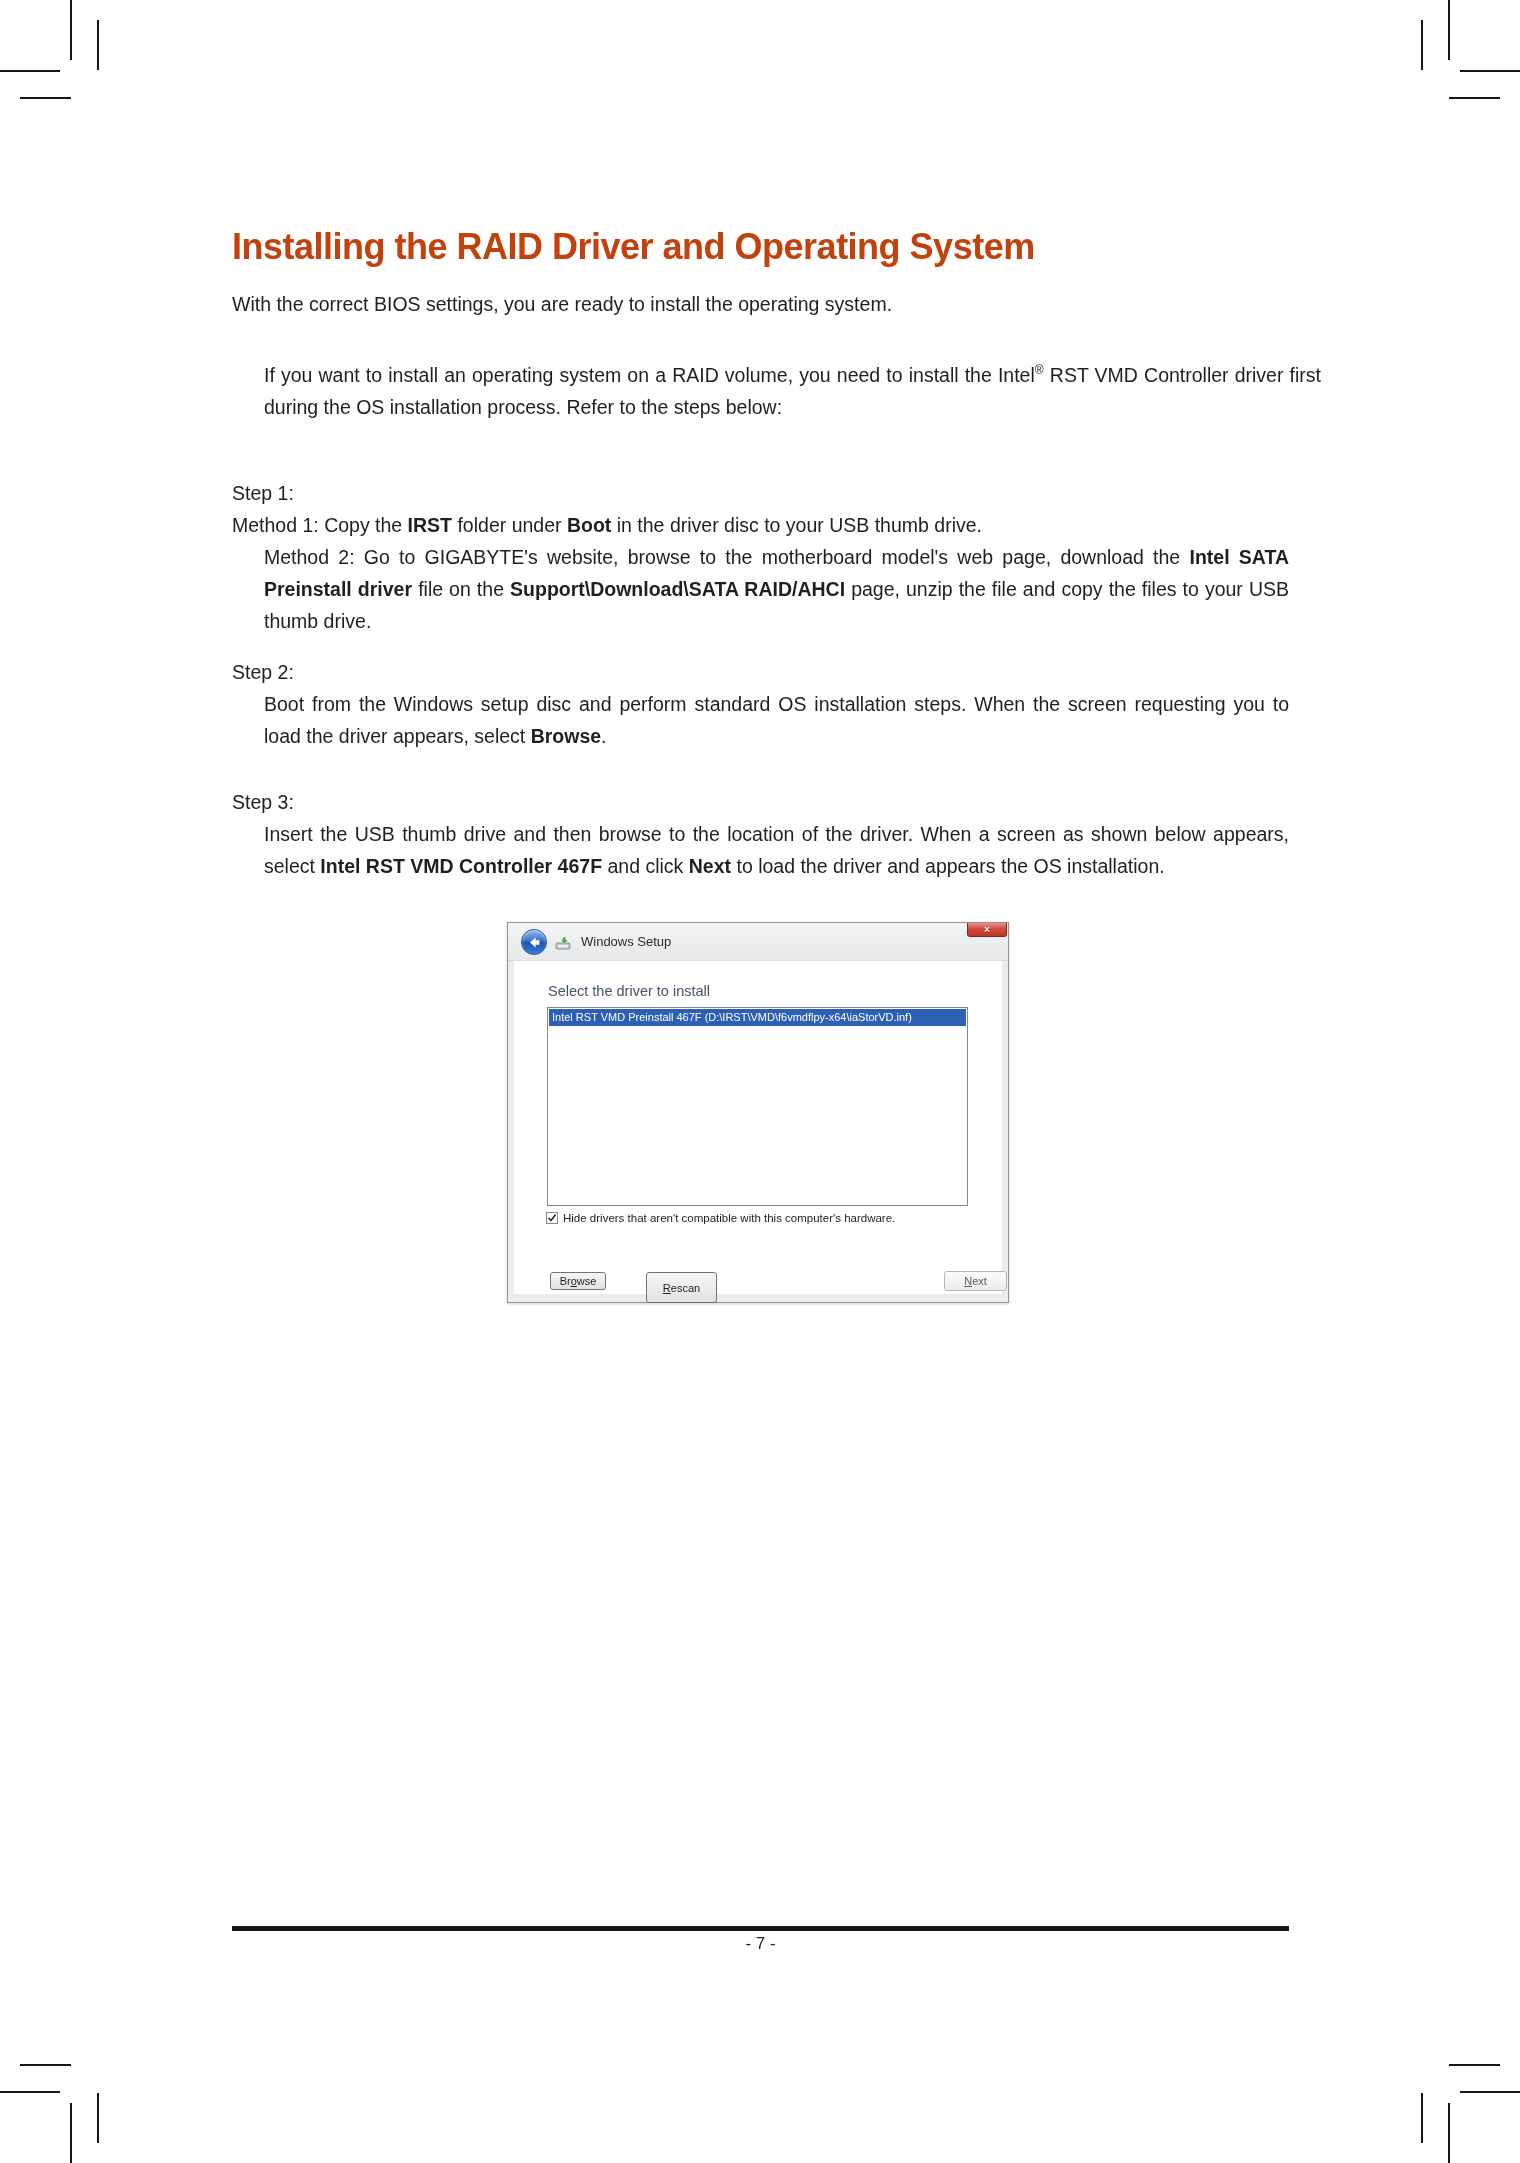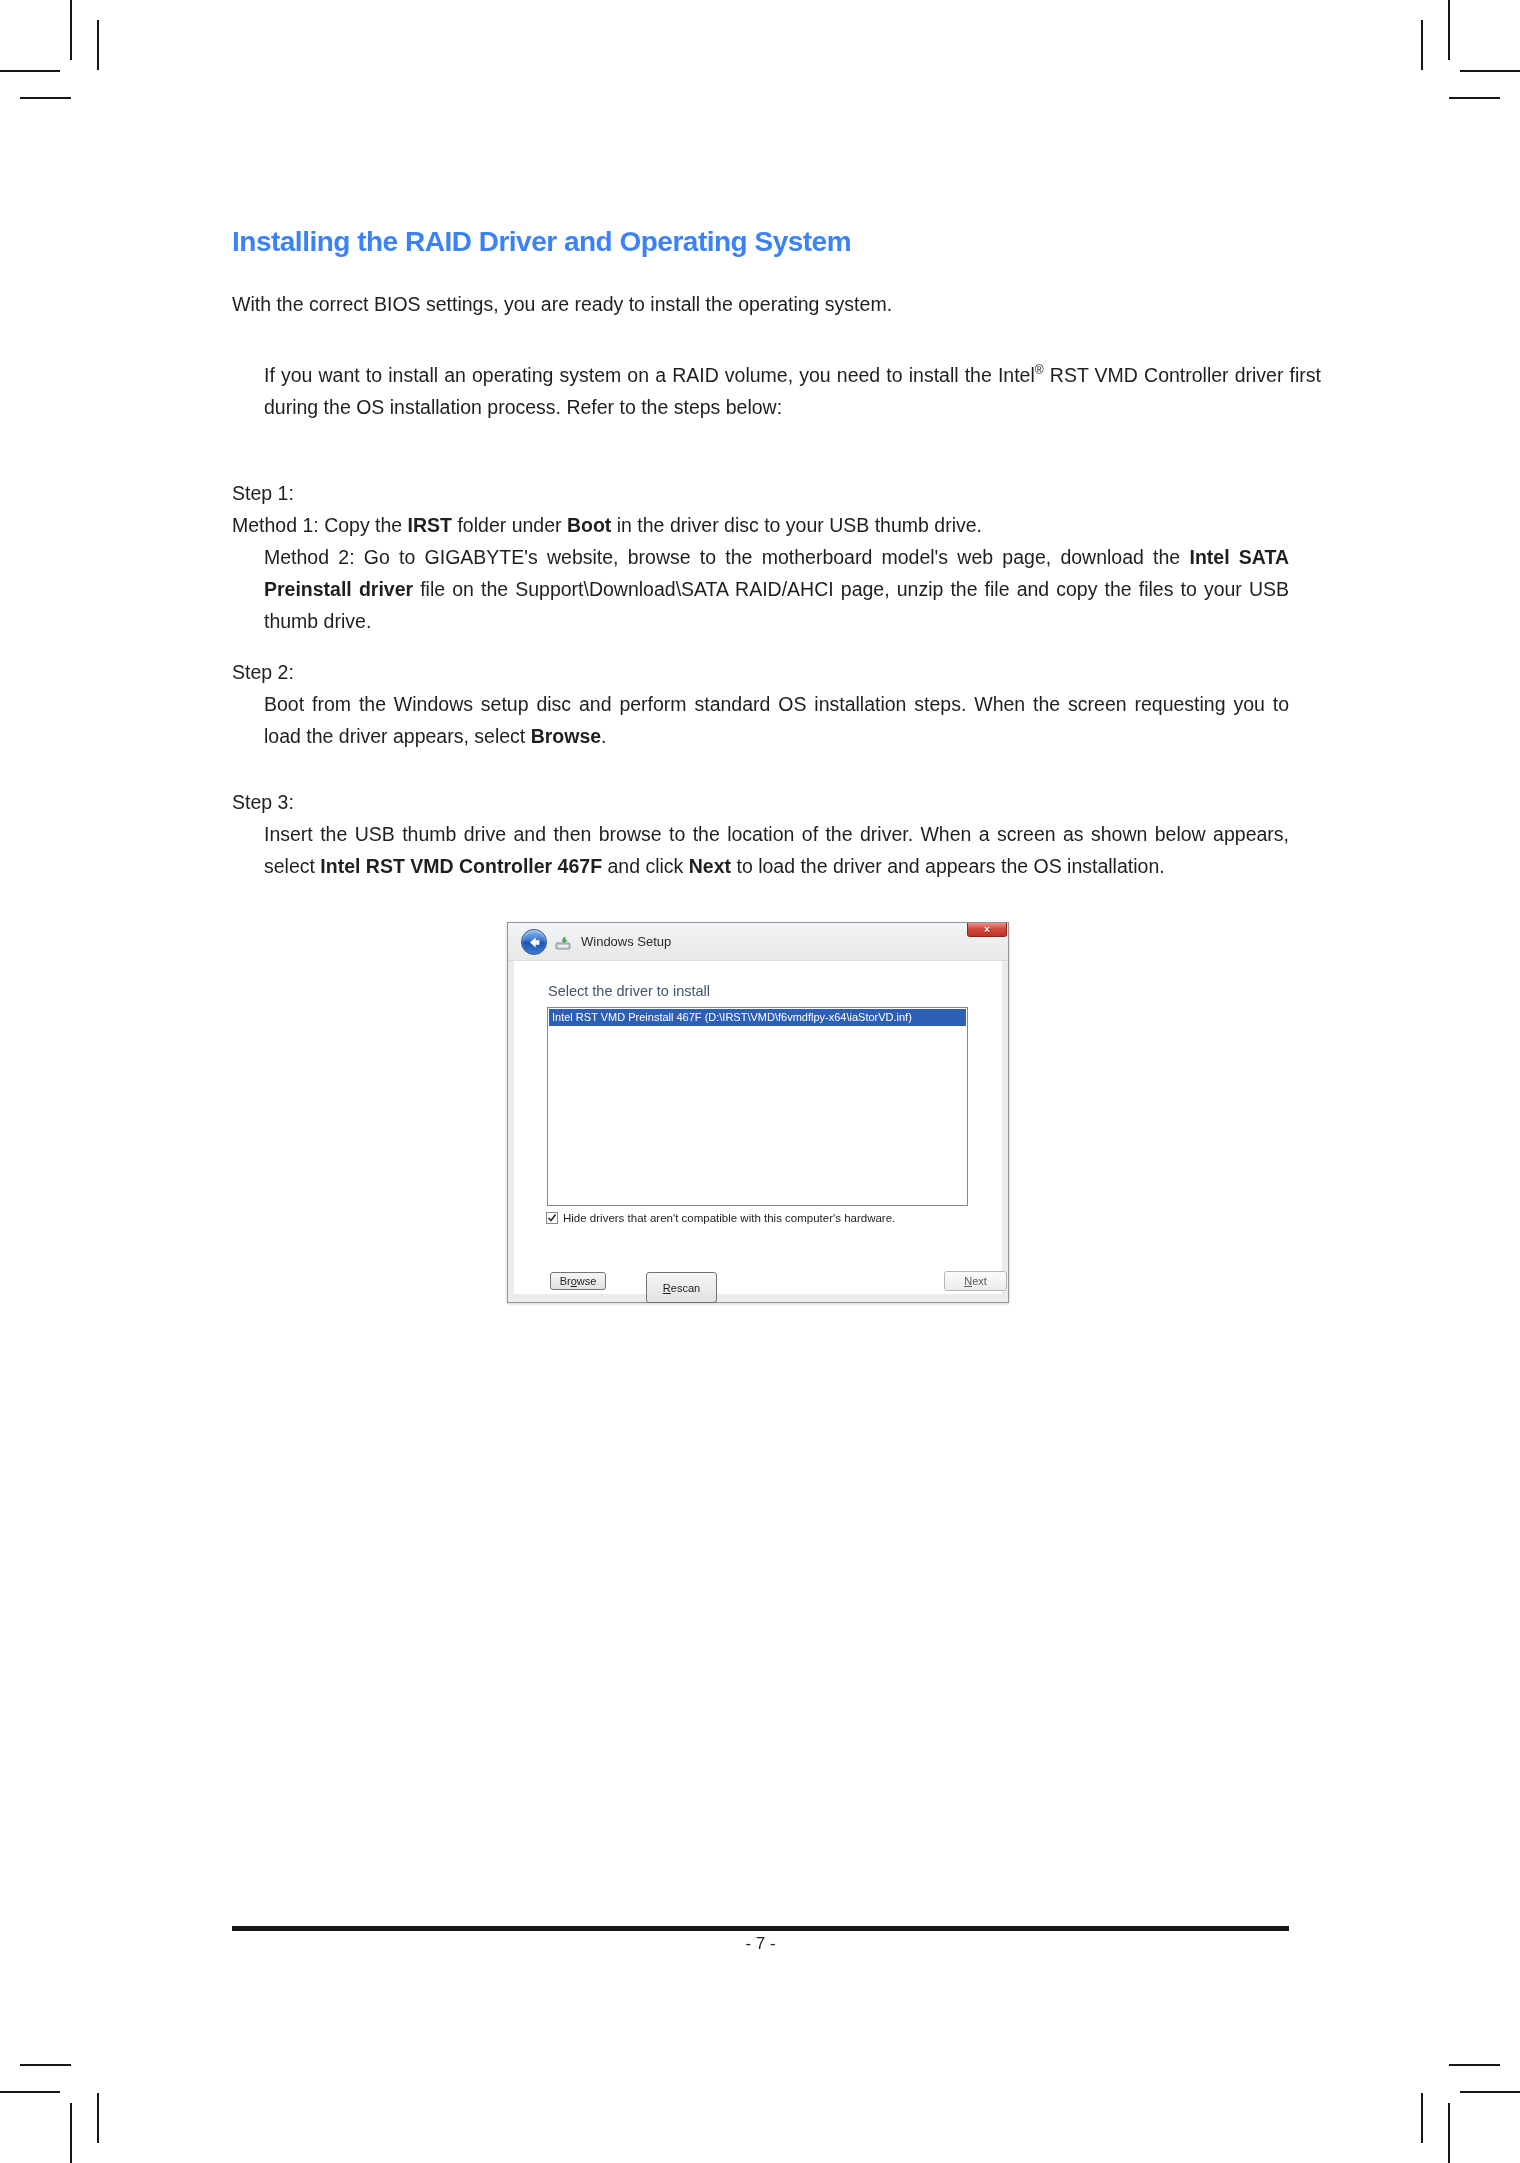--- a/index.html
+++ b/index.html
@@ -15,22 +15,22 @@
     overflow:hidden;
   }
   .abs { position:absolute; }
 
   
   .cm { position:absolute; background:#161616; }
 
   
   .title {
     left:232px; top:226px; width:1057px;
-    font-size:28px; font-weight:bold; letter-spacing:-0.5px;
-    color:#3b82f6;
+    font-size:36px; font-weight:bold; letter-spacing:-0.5px;
+    color:#c2410c;
   }
   .p { font-size:19.5px; line-height:32px; color:#1f1f1f; }
   .just { text-align:justify;margin-left:32px; }
   .block { left:232px; width:1057px; }
 
   
   .footline { left:232px; top:1926px; width:1057px; height:5px; background:#161616; }
   .pageno  { left:232px; top:1934px; width:1057px; text-align:center; font-size:17px; color:#222; }
 
   
@@ -134,21 +134,21 @@
   <div class="cm" style="left:1449px;top:2064px;width:51px;height:2px"></div>
 
   <h1 class="abs title">Installing the RAID Driver and Operating System</h1>
 
   <p class="abs block p" style="top:288px">With the correct BIOS settings, you are ready to install the operating system.</p>
   <p class="abs block p just" style="top:354px"><span>If you want to install an operating system on a RAID volume, you need to install the Intel</span><sup style="font-size: 0.62em;">®</sup><span> RST VMD Controller driver first during the OS installation process. Refer to the steps below:</span></p>
 
   <div class="abs block" style="top:477px">
     <div class="p">Step 1:</div>
     <p class="p"><span>Method 1: Copy the </span><span style="font-weight: bold;">IRST</span><span> folder under </span><span style="font-weight: bold;">Boot</span><span> in the driver disc to your USB thumb drive.</span></p>
-    <p class="p just"><span>Method 2: Go to GIGABYTE's website, browse to the motherboard model's web page, download the </span><span style="font-weight: bold;">Intel SATA Preinstall driver</span><span> file on the </span><span style="font-weight: normal;">Support\Download\SATA RAID/AHCI</span><span> page, unzip the file and copy the files to your USB thumb drive.</span></p>
+    <p class="p just"><span>Method 2: Go to GIGABYTE's website, browse to the motherboard model's web page, download the </span><span style="font-weight: bold;">Intel SATA Preinstall driver</span><span> file on the </span><span style="font-weight: bold;">Support\Download\SATA RAID/AHCI</span><span> page, unzip the file and copy the files to your USB thumb drive.</span></p>
   </div>
 
   <div class="abs block" style="top:656px">
     <div class="p">Step 2:</div>
     <p class="p just"><span>Boot from the Windows setup disc and perform standard OS installation steps. When the screen requesting you to load the driver appears, select </span><span style="font-weight: bold;">Browse</span><span>.</span></p>
   </div>
 
   <div class="abs block" style="top:786px">
     <div class="p">Step 3:</div>
     <p class="p just"><span>Insert the USB thumb drive and then browse to the location of the driver. When a screen as shown below appears, select </span><span style="font-weight: bold;">Intel RST VMD Controller 467F</span><span> and click </span><span style="font-weight: bold;">Next</span><span> to load the driver and appears the OS installation.</span></p>

